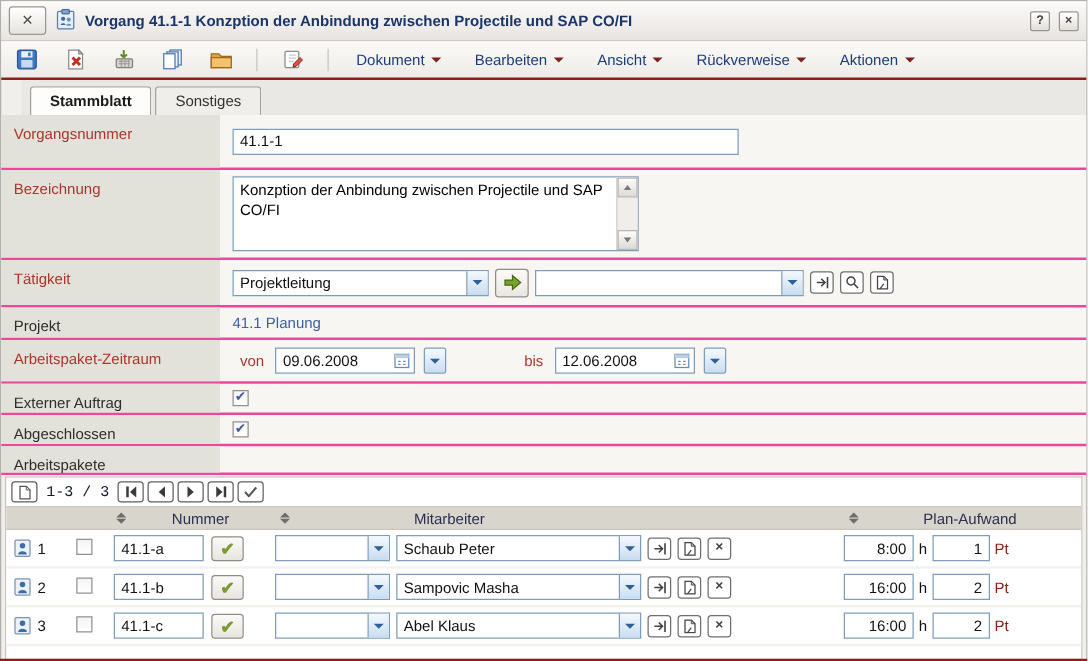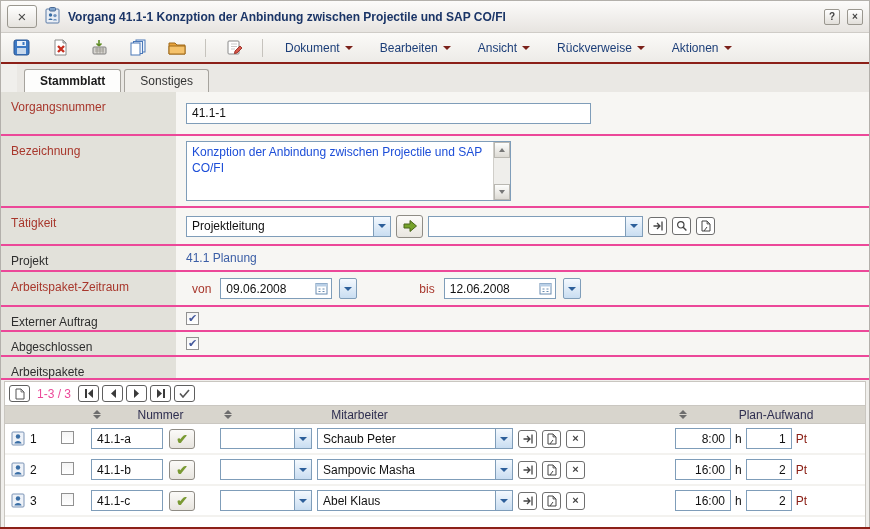--- a/index.html
+++ b/index.html
@@ -49,21 +49,21 @@
   .ffield { flex:1; display:flex; align-items:center; gap:5px; padding-left:10px; }
   .ffield.top { align-items:flex-start; padding-top:5px; }
   .r-vorgang { height:44px; } .r-bezeich { height:72px; } .r-taetig { height:38px; }
   .r-projekt { height:26px; } .r-zeit { height:35px; } .r-ext { height:25px; }
   .r-abg { height:25px; } .r-arb { height:23px; }
 
   .txt { border:1px solid #7f9db9; height:21px; padding:1px 5px; font:inherit; background:#fff; color:#111; }
   .txt-vorgang { width:405px; }
 
   .textbox { width:325px; height:60px; border:1px solid #7f9db9; background:#fff; display:flex; }
-  .textbox-text { flex:1; padding:2px 5px; white-space:pre-line; line-height:1.35; color:#1d4ed8; }
+  .textbox-text { flex:1; padding:2px 5px; white-space:pre-line; line-height:1.35; color:#000000; }
   .vscroll { width:17px; background:#efeeeb; border-left:1px solid #d0cec9; display:flex;
     flex-direction:column; justify-content:space-between; }
   .sbtn { height:16px; border:1px solid #b9b7b1; background:linear-gradient(#fdfdfc,#dddad4);
     display:flex; align-items:center; justify-content:center; padding:0; }
   .tri-up-s { width:0; height:0; border-left:3px solid transparent; border-right:3px solid transparent;
     border-bottom:4px solid #777; }
   .tri-down-s { width:0; height:0; border-left:3px solid transparent; border-right:3px solid transparent;
     border-top:4px solid #777; }
 
   .combo { display:inline-flex; align-items:center; border:1px solid #7f9db9; background:#fff; height:21px; }
@@ -91,21 +91,21 @@
   .zspacer { width:46px; }
 
   .cb { width:13px; height:13px; border:1px solid #919191; background:linear-gradient(#f4f4f4,#ffffff);
     display:inline-flex; align-items:center; justify-content:center; font-size:11px; color:#44599c; line-height:1; }
 
   
   .tablewrap { margin:1px 3px 0; border:1px solid #c9c6c0; background:#fff; flex:1; overflow:hidden; }
   .pagination { display:flex; align-items:center; gap:3px; padding:3px 4px; }
   .pgbtn { height:17px; min-width:21px; border:1px solid #5f5f5f; border-radius:3px; background:#fff;
     display:flex; align-items:center; justify-content:center; padding:0 2px; color:#3a3a3a; }
-  .pgtext { margin:0 4px; color:#ec4899; }
+  .pgtext { margin:0 4px; color:#0f172a;font-family:Liberation Mono, monospace; }
 
   .thead { display:flex; align-items:center; background:#d8d5cd; border-top:1px solid #cac7c1;
     border-bottom:1px solid #cac7c1; height:19px; color:#2e2e50; }
   .hcell { display:flex; align-items:center; height:100%; }
   .hc-pre { width:84px; flex:0 0 84px; }
   .hc-num { width:131px; flex:0 0 131px; }
   .hc-mit { flex:1; }
   .hc-plan { width:190px; flex:0 0 190px; }
   .hlabel { flex:1; text-align:center; }
   .sorticon { margin-left:4px; display:flex; flex-direction:column; gap:1px; align-items:center; }

